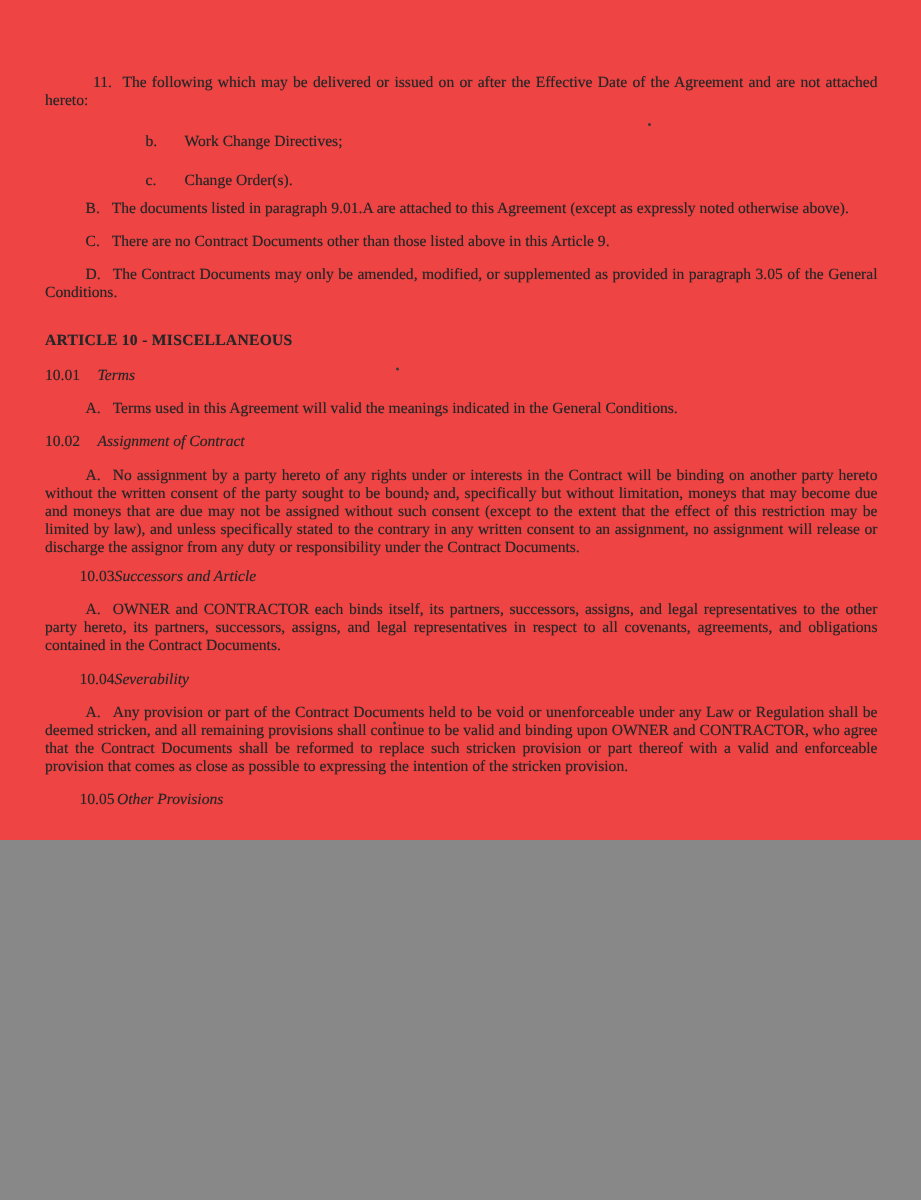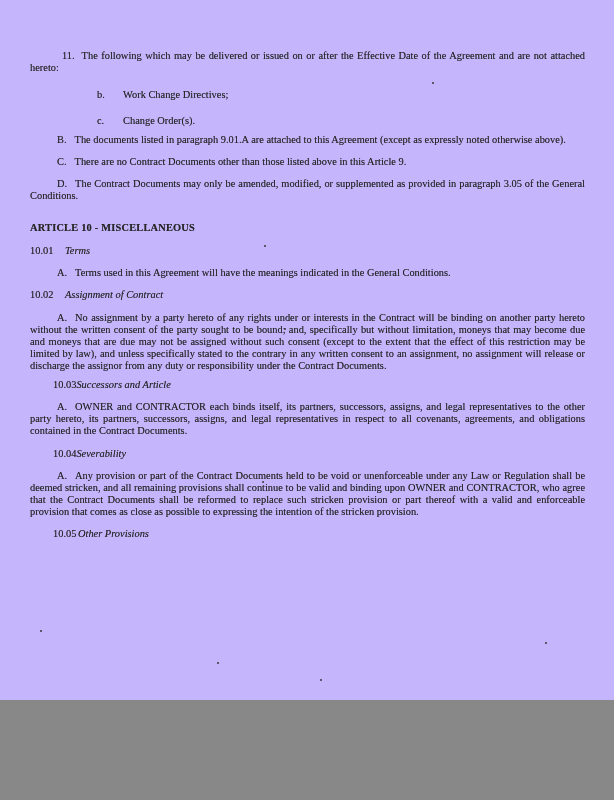--- a/index.html
+++ b/index.html
@@ -1,19 +1,19 @@
 <!DOCTYPE html>
 <html><head>
 <meta charset="utf-8">
 <style>
   html,body{margin:0;padding:0;background:#888;}
   .page{
     position:relative;
-    width:614px;height:700px;
-    background:#c4b5fd;
+    width:614px;height:560px;
+    background:#ef4444;
     font-family:"Liberation Serif","DejaVu Serif",serif;
     font-size:10.4px;
     line-height:12px;
     color:#262626;
     text-shadow:0 0 0.45px rgba(40,40,40,0.55);
     overflow:hidden;
     box-sizing:border-box;
     padding:50px 29px 0 30px;
   }
   p{margin:0;}
@@ -68,21 +68,21 @@
   <p class="sub-item mt15"><span class="sub-label">b.</span><span>Work Change Directives;</span></p>
   <p class="sub-item mt14"><span class="sub-label">c.</span><span>Change Order(s).</span></p>
 
   <p class="para-main oneline mt7"><span class="plabel">B.</span><span>The documents listed in paragraph 9.01.A are attached to this Agreement (except as expressly noted otherwise above).</span></p>
   <p class="para-main mt10"><span class="plabel">C.</span><span>There are no Contract Documents other than those listed above in this Article 9.</span></p>
   <p class="just para-main mt10"><span class="plabel">D.</span><span>The Contract Documents may only be amended, modified, or supplemented as provided in paragraph 3.05 of the General Conditions.</span></p>
 
   <p class="article-heading">ARTICLE 10 - MISCELLANEOUS</p>
 
   <p class="sec-head mt11"><span class="sec-num w35">10.01</span><span class="sec-title">Terms</span></p>
-  <p class="just para-main mt10"><span class="plabel">A.</span><span>Terms used in this Agreement will have the meanings indicated in the General Conditions.</span></p>
+  <p class="just para-main mt10"><span class="plabel">A.</span><span>Terms used in this Agreement will valid the meanings indicated in the General Conditions.</span></p>
 
   <p class="sec-head mt10"><span class="sec-num w35">10.02</span><span class="sec-title">Assignment of Contract</span></p>
   <p class="just para-main mt11"><span class="plabel">A.</span><span>No assignment by a party hereto of any rights under or interests in the Contract will be binding on another party hereto without the written consent of the party sought to be bound; and, specifically but without limitation, moneys that may become due and moneys that are due may not be assigned without such consent (except to the extent that the effect of this restriction may be limited by law), and unless specifically stated to the contrary in any written consent to an assignment, no assignment will release or discharge the assignor from any duty or responsibility under the Contract Documents.</span></p>
 
   <p class="sec-head ml23 mt7"><span class="sec-num w19">10.03</span><span class="sec-title">Successors and Article</span></p>
   <p class="just para-main mt10"><span class="plabel">A.</span><span>OWNER and CONTRACTOR each binds itself, its partners, successors, assigns, and legal representatives to the other party hereto, its partners, successors, assigns, and legal representatives in respect to all covenants, agreements, and obligations contained in the Contract Documents.</span></p>
 
   <p class="sec-head ml23 mt11"><span class="sec-num w19">10.04</span><span class="sec-title">Severability</span></p>
   <p class="just para-main mt10"><span class="plabel">A.</span><span>Any provision or part of the Contract Documents held to be void or unenforceable under any Law or Regulation shall be deemed stricken, and all remaining provisions shall continue to be valid and binding upon OWNER and CONTRACTOR, who agree that the Contract Documents shall be reformed to replace such stricken provision or part thereof with a valid and enforceable provision that comes as close as possible to expressing the intention of the stricken provision.</span></p>
 

